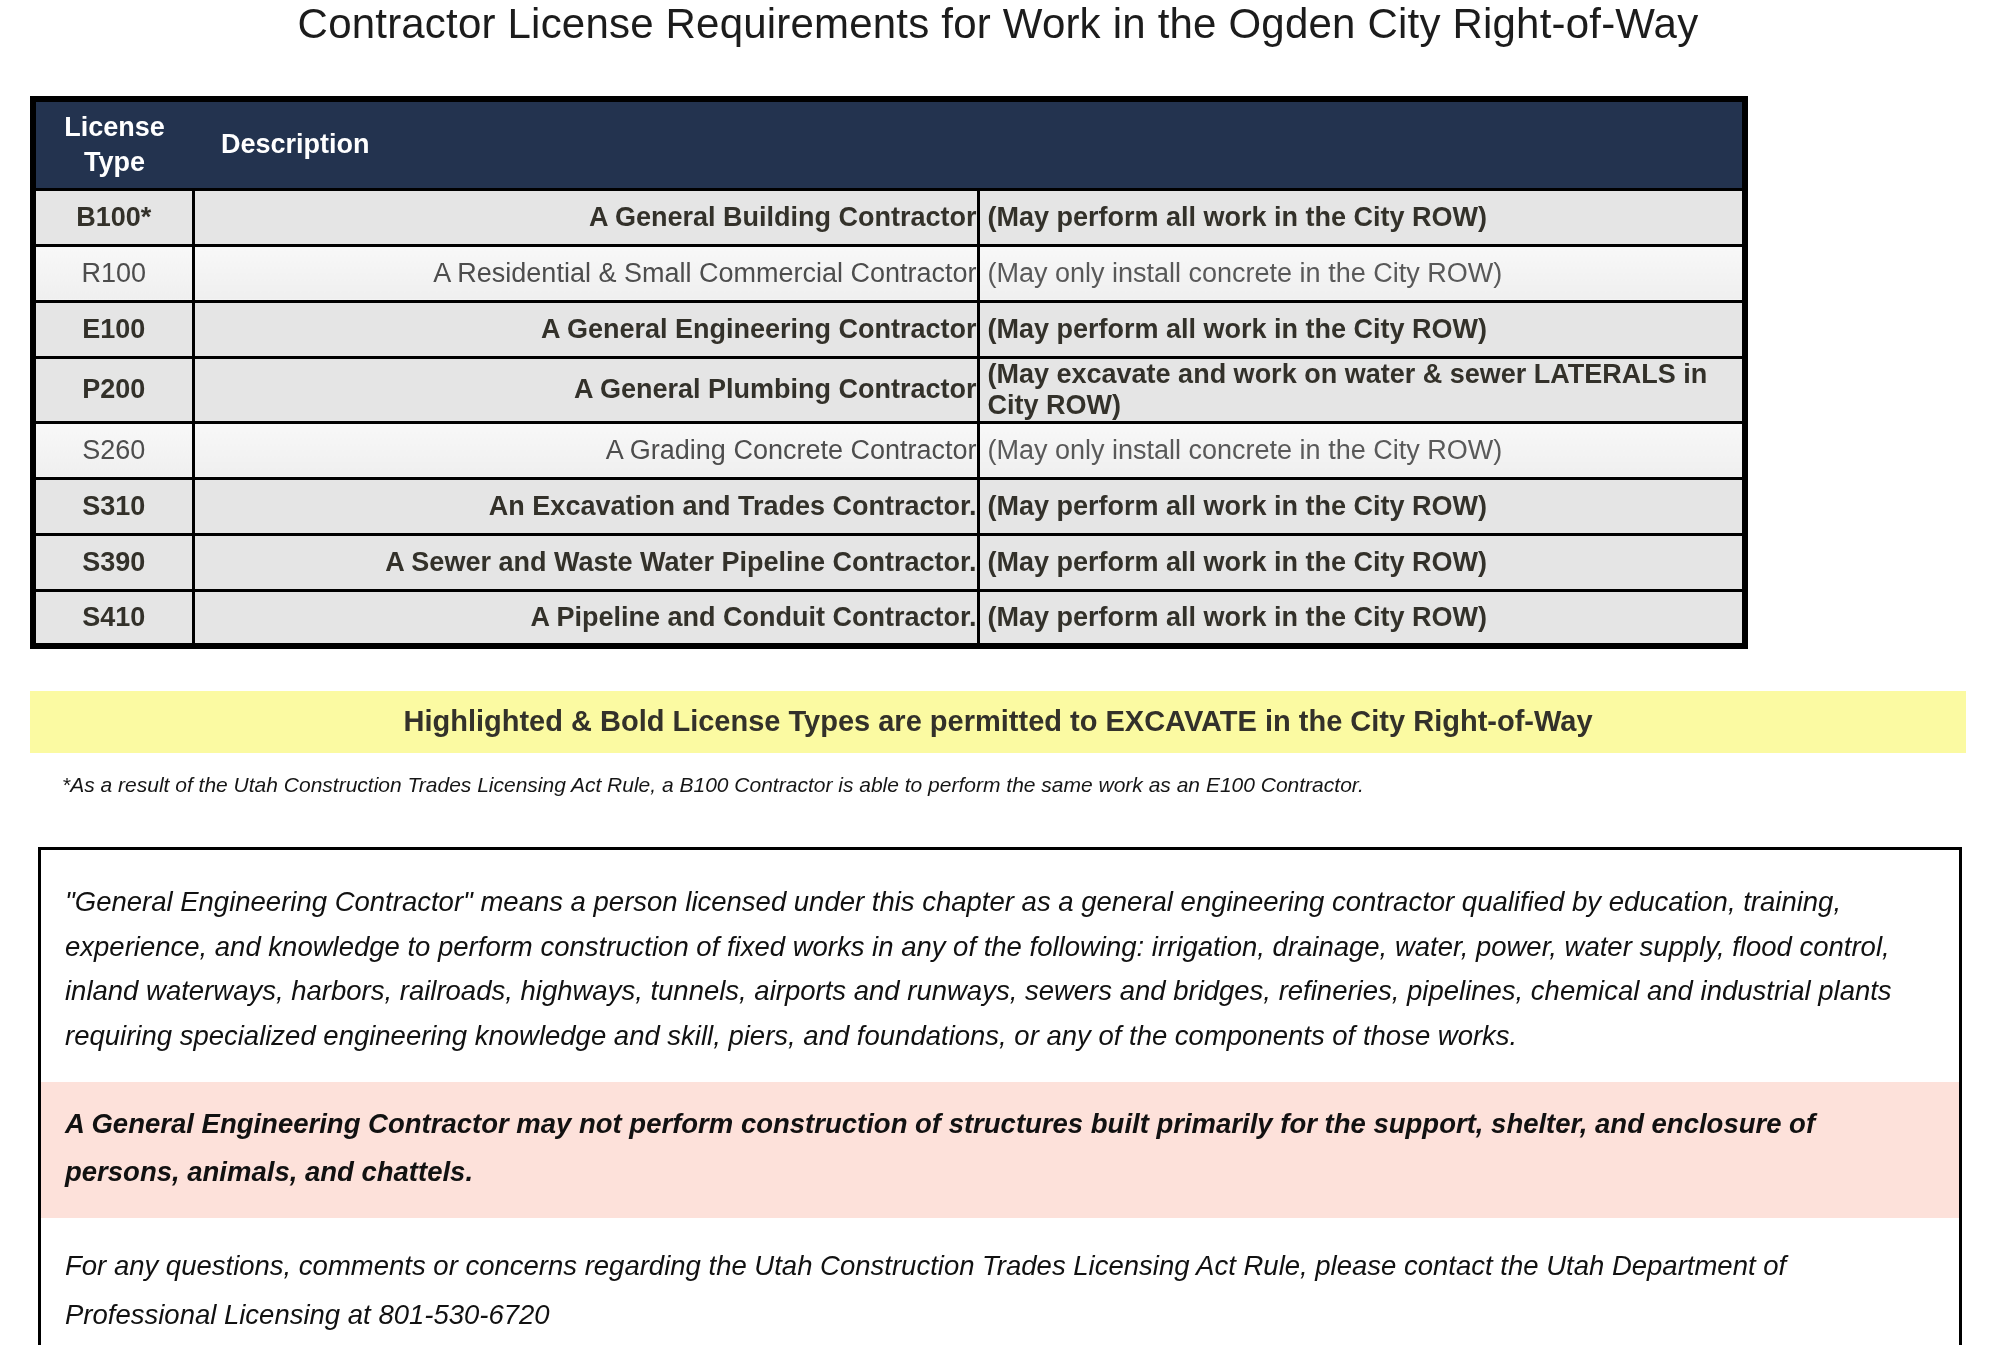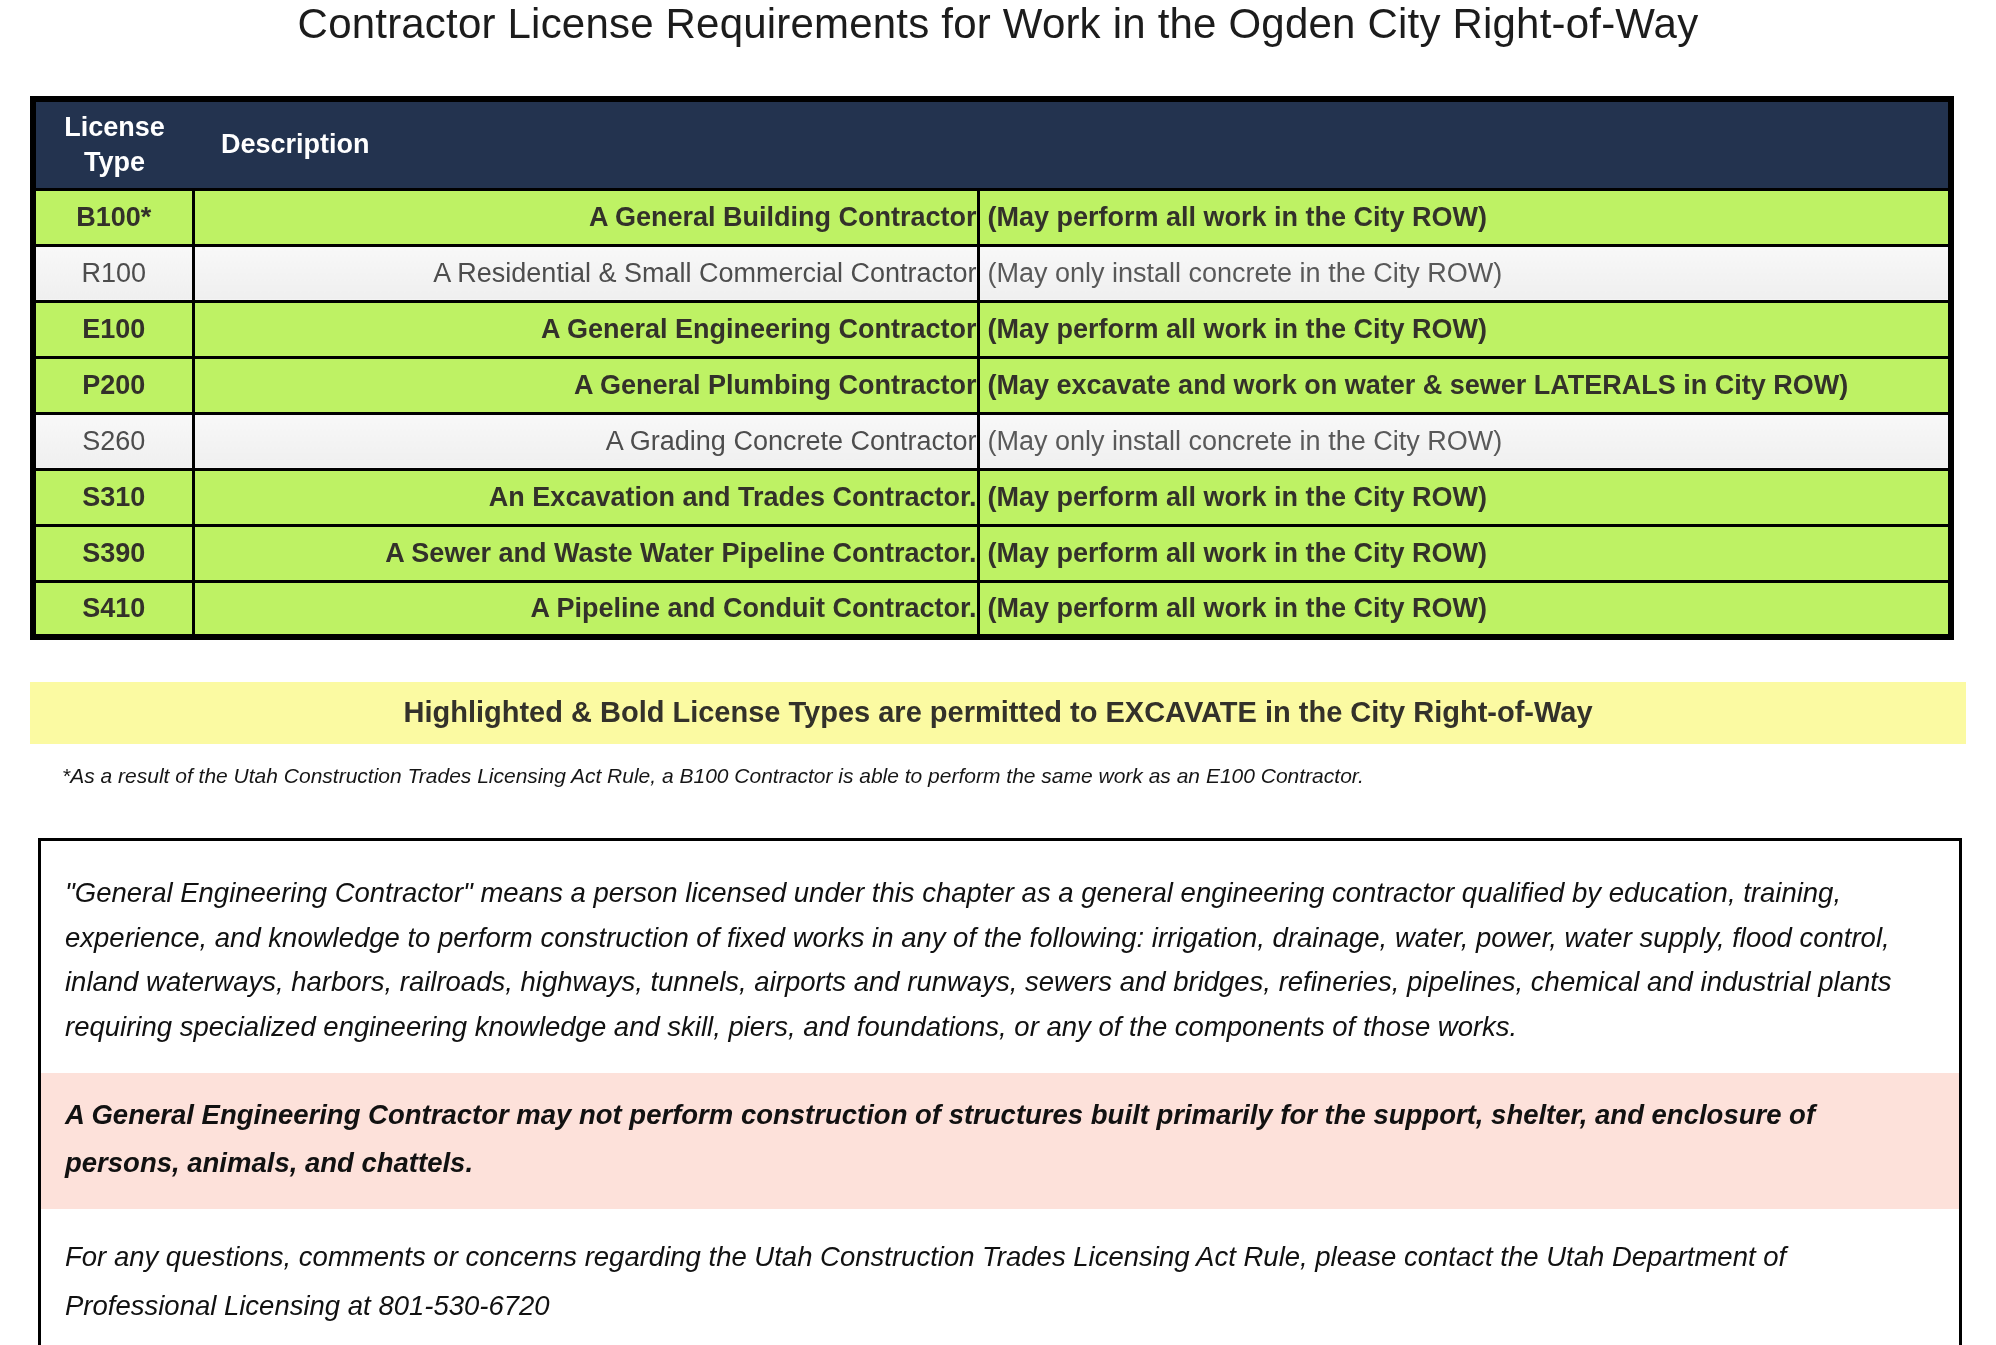--- a/index.html
+++ b/index.html
@@ -20,21 +20,21 @@
     font-size: 42px;
     font-weight: 500;
     letter-spacing: 0.2px;
     color: #1c1c1c;
   }
 
   
   .lic-table {
     border-collapse: collapse;
     margin: 48px 30px 0 30px;
-    width: 1924px;
+    width: 1718px;
     table-layout: fixed;
     border: 6px solid #000;
   }
   .lic-table col.c-type { width: 160px; }
   .lic-table col.c-desc { width: 785px; }
   .lic-table thead th {
     background: #23334f;
     color: #ffffff;
     font-size: 27px;
     font-weight: bold;
@@ -49,21 +49,21 @@
     height: 56px;
     font-size: 27px;
     vertical-align: middle;
     padding: 0;
   }
   .lic-table td.cell-type { text-align: center; }
   .lic-table td.cell-desc { padding-left: 7px; text-align: right; }
   .lic-table td.cell-note { padding-left: 8px; }
 
   tr.row-hl td {
-    background: #bef264;
+    background: #e5e5e5;
     font-weight: bold;
     color: #33312a;
   }
   tr.row-plain td {
     background: linear-gradient(#f8f8f8, #efefef);
     font-weight: normal;
     color: #4d4d4d;
   }
   tr.row-plain td.cell-note { color: #595959; }
 

